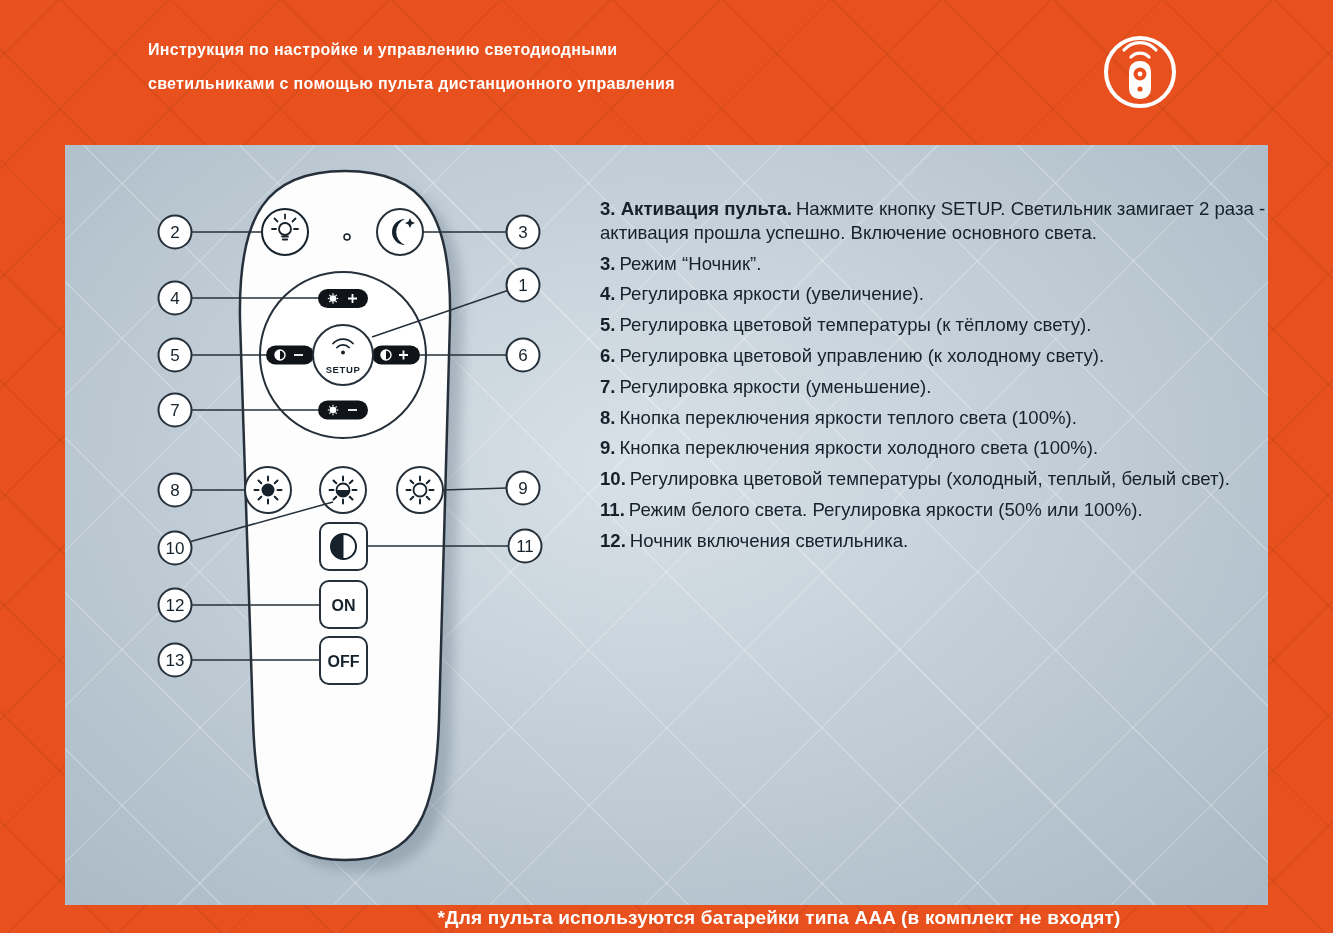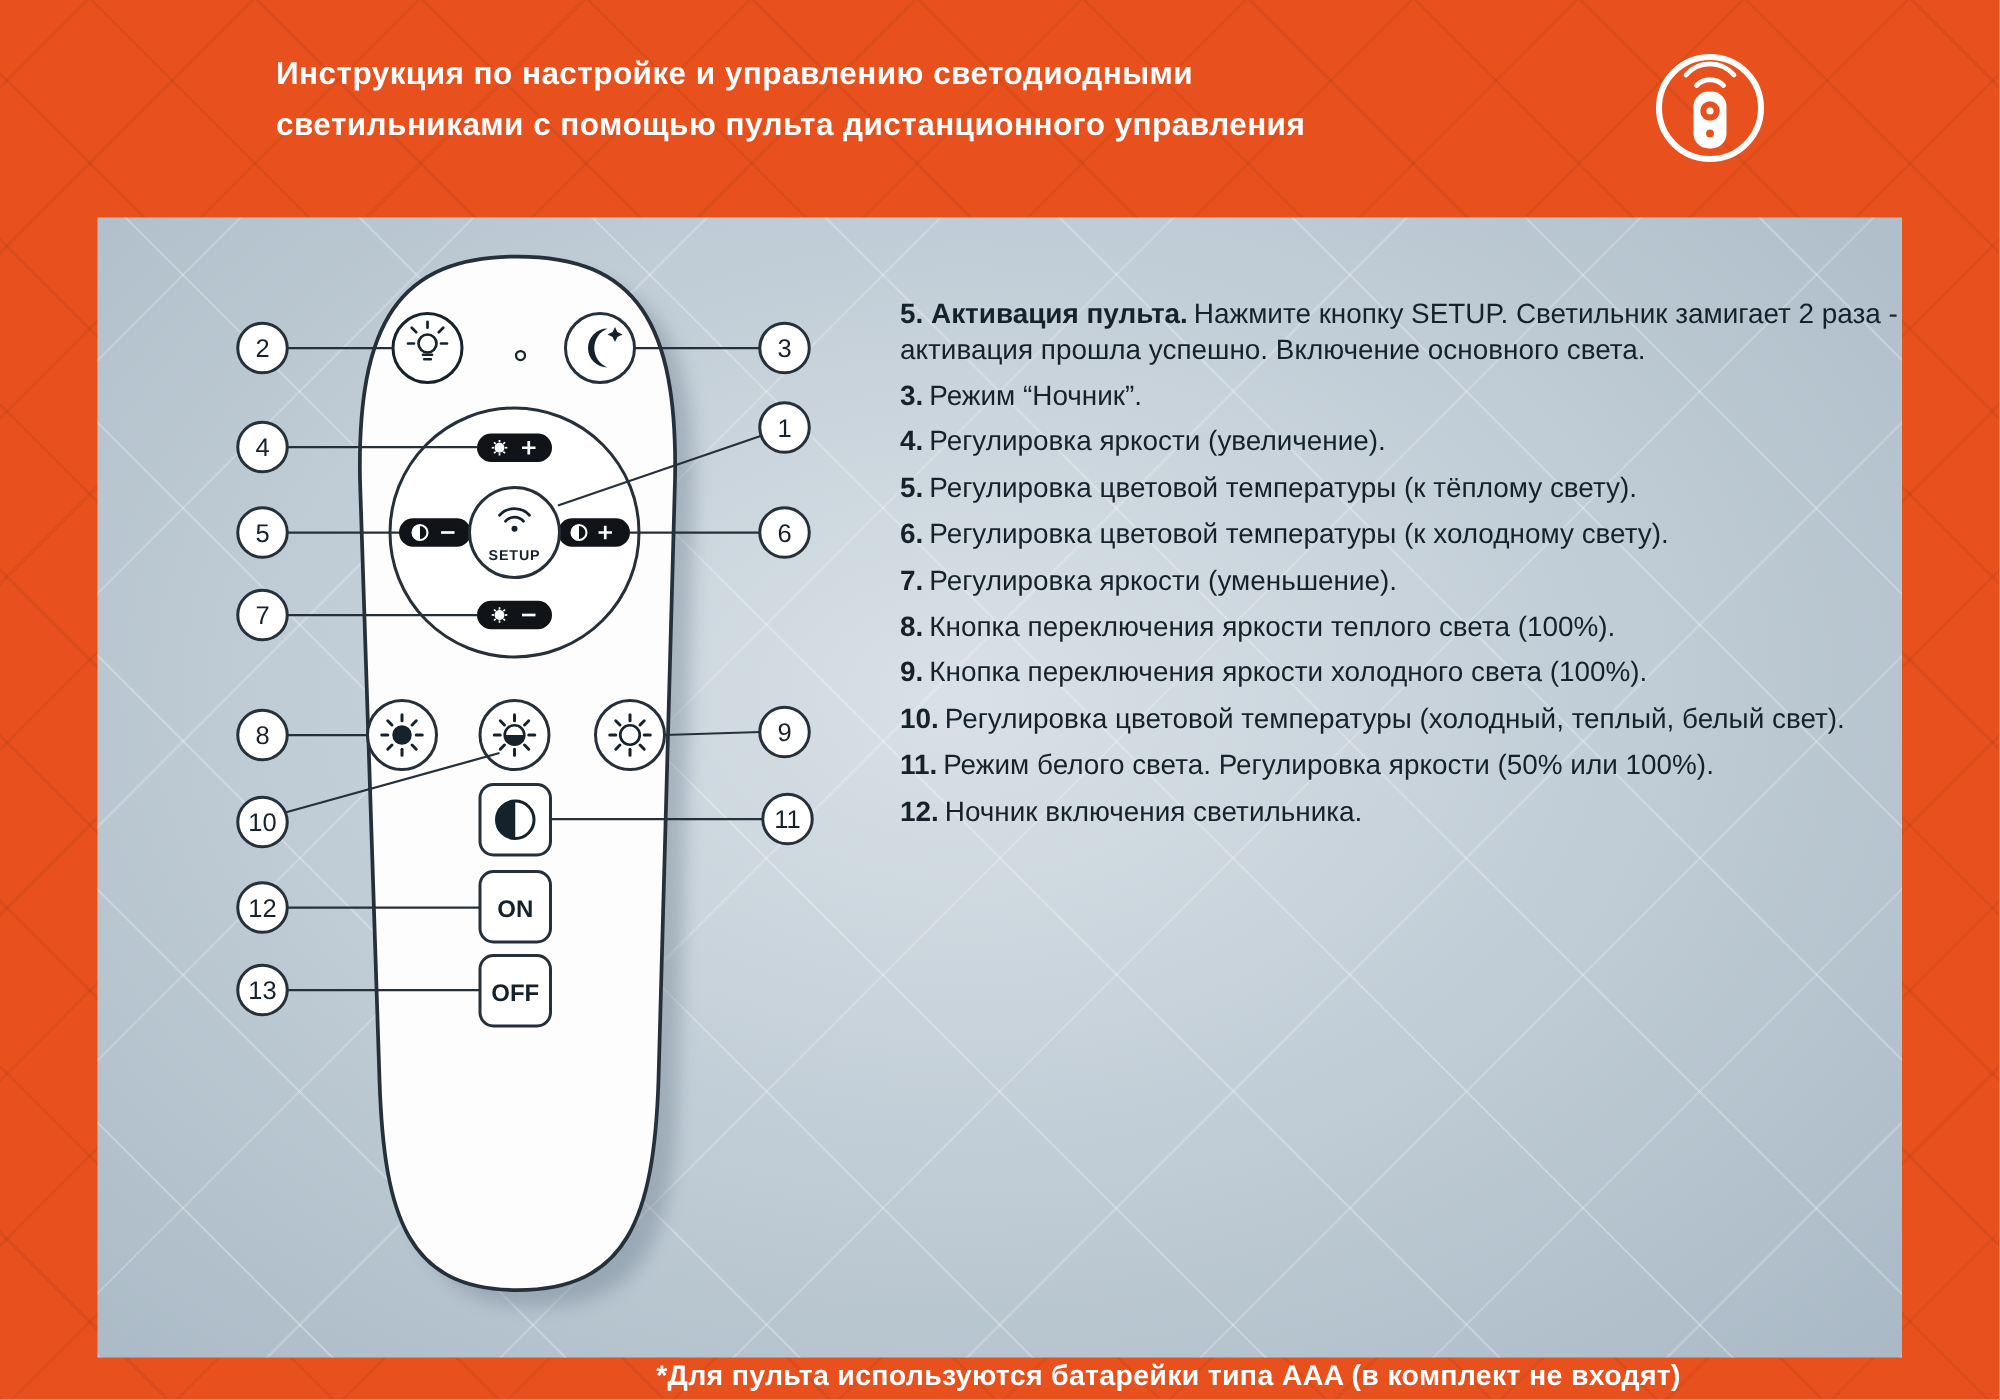--- a/index.html
+++ b/index.html
@@ -19,21 +19,21 @@
     background: radial-gradient(ellipse at 48% 42%, #d9e1e7 0%, #c3cfd8 45%, #a9b9c5 100%);
   }
   .panel::after {
     content:""; position:absolute; inset:0; pointer-events:none;
     background:
       repeating-linear-gradient(45deg, rgba(255,255,255,0.25) 0 1.5px, transparent 1.5px 110px),
       repeating-linear-gradient(-45deg, rgba(255,255,255,0.2) 0 1.5px, transparent 1.5px 110px);
   }
   .header-title {
     position:absolute; left:148px; top:33px; z-index:2;
-    color:#ffffff; font-size:21px; font-weight:700; line-height:34px; letter-spacing:0.3px;margin-left:36px;
+    color:#ffffff; font-size:16px; font-weight:700; line-height:34px; letter-spacing:0.3px;
   }
   .footer-note {
     position:absolute; left:230px; right:5px; bottom:4px; z-index:2; text-align:center;
     color:#ffffff; font-size:19px; font-weight:700; letter-spacing:0.2px;
   }
   .gfx {
     position:absolute; inset:0; z-index:3; pointer-events:none;
   }
   .gfx text { font-family:"Liberation Sans", sans-serif; fill:#16222b; }
   .tc { text-anchor:middle; }
@@ -271,25 +271,25 @@
           <text class="tc" x="175" y="611">12</text>
         </g>
       <g>
           <circle cx="175" cy="660" r="16.5" fill="#ffffff" stroke="#26303a" stroke-width="2"></circle>
           <text class="tc" x="175" y="666">13</text>
         </g>
     </g>
   </svg>
 
   <ol class="instructions">
-    <li><b>5. Активация пульта.</b><span>Нажмите кнопку SETUP. Светильник замигает 2 раза - активация прошла успешно. Включение основного света.</span></li>
+    <li><b>3. Активация пульта.</b><span>Нажмите кнопку SETUP. Светильник замигает 2 раза - активация прошла успешно. Включение основного света.</span></li>
     <li><b>3.</b><span>Режим “Ночник”.</span></li>
     <li><b>4.</b><span>Регулировка яркости (увеличение).</span></li>
     <li><b>5.</b><span>Регулировка цветовой температуры (к тёплому свету).</span></li>
-    <li><b>6.</b><span>Регулировка цветовой температуры (к холодному свету).</span></li>
+    <li><b>6.</b><span>Регулировка цветовой управлению (к холодному свету).</span></li>
     <li><b>7.</b><span>Регулировка яркости (уменьшение).</span></li>
     <li><b>8.</b><span>Кнопка переключения яркости теплого света (100%).</span></li>
     <li><b>9.</b><span>Кнопка переключения яркости холодного света (100%).</span></li>
     <li><b>10.</b><span>Регулировка цветовой температуры (холодный, теплый, белый свет).</span></li>
     <li><b>11.</b><span>Режим белого света. Регулировка яркости (50% или 100%).</span></li>
     <li><b>12.</b><span>Ночник включения светильника.</span></li>
   </ol>
 
   <div class="footer-note">*Для пульта используются батарейки типа AAA (в комплект не входят)</div>
 

